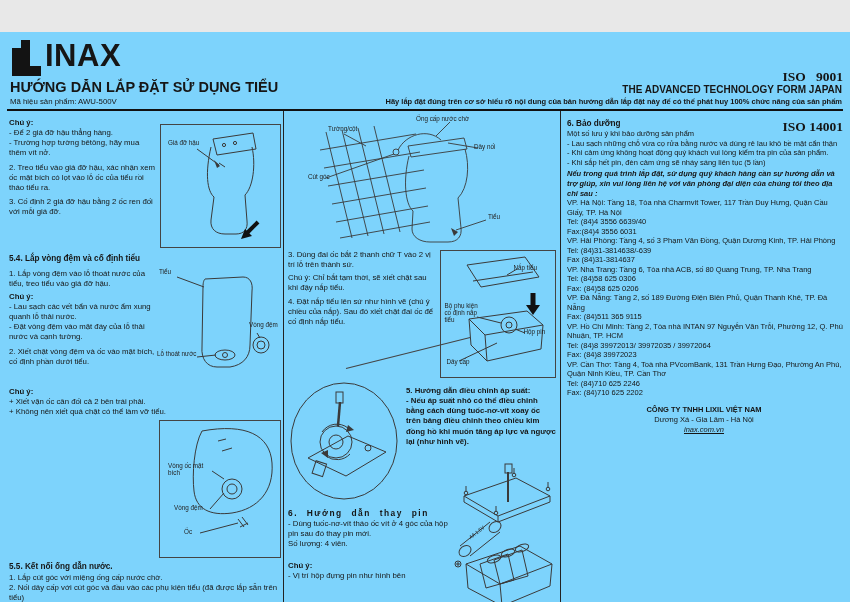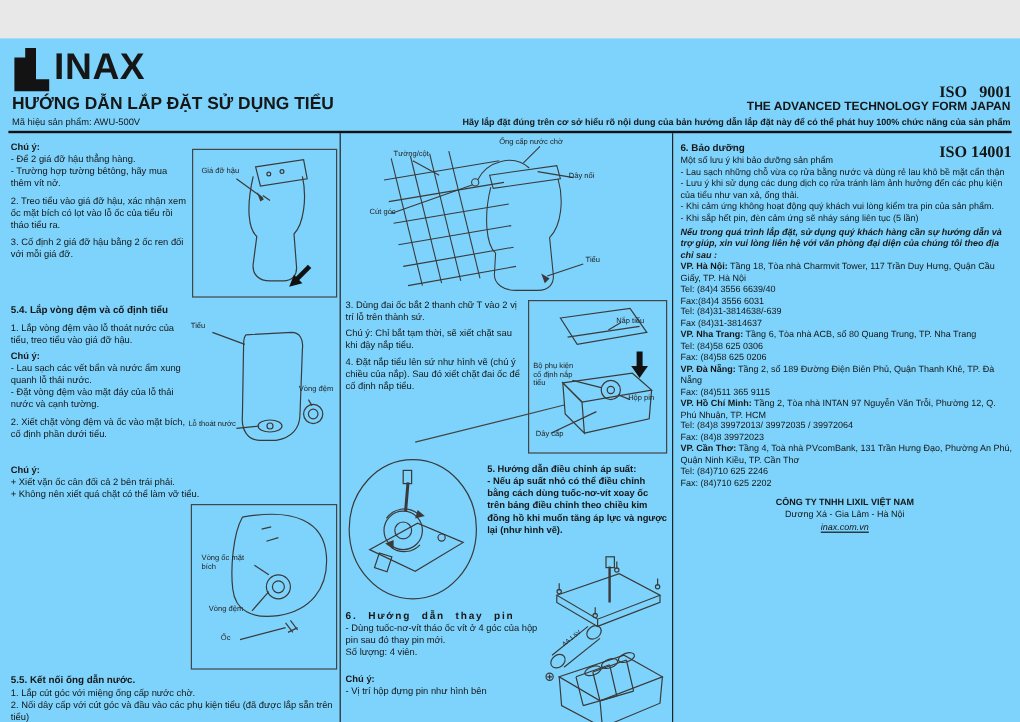--- a/index.html
+++ b/index.html
@@ -28,21 +28,21 @@
   .mt3{margin-top:3px;} .mt4{margin-top:4px;} .mt6{margin-top:6px;}
   .figbox{border:1px solid #444;position:relative;background:#fff0;}
   .fig{position:relative;}
   .fl{position:absolute;font-size:6.3px;line-height:1.1;color:#222;}
   svg{display:block;}
   .callout-line{position:absolute;height:1px;background:#444;transform-origin:left center;}
   
   .s6title{font-weight:bold;font-size:8.4px;letter-spacing:1.5px;word-spacing:5px;}
   
   .contact-note{font-weight:bold;font-style:italic;margin-top:2px;}
-  .office-name{font-weight:bold;}
+  .office-name{font-weight:normal;}
   .company-block{margin-top:7px;text-align:center;width:250px;margin-left:12px;line-height:1.35;}
   .web{font-style:italic;text-decoration:underline;}
   
   .footer-left{position:absolute;left:10px;top:578px;font-size:7.8px;line-height:1.35;}
   .footer-page{position:absolute;left:398px;top:584px;font-size:7.8px;}
 </style>
 </head>
 <body>
 
 <div class="page">
@@ -275,30 +275,30 @@
         </g>
       </svg>
       <span class="fl" style="left:18px;top:70px;transform:rotate(-38deg);font-size:5px;">AA 1.5V</span>
     </div>
   </div>
 
   <div class="col" id="col3">
     <div class="h">6. Bảo dưỡng</div>
     <div>Một số lưu ý khi bảo dưỡng sản phẩm</div>
     <div>- Lau sạch những chỗ vừa cọ rửa bằng nước và dùng rẻ lau khô bề mặt cẩn thận</div>
-    <div>- Lưu ý khi sử dụng các dung dịch cọ rửa tránh làm ảnh hưởng đến các phụ kiện của tiểu như van xả, ống thải.</div>
     <div>- Khi cảm ứng không hoạt động quý khách vui lòng kiểm tra pin của sản phẩm.</div>
     <div>- Khi sắp hết pin, đèn cảm ứng sẽ nháy sáng liên tục (5 lần)</div>
 
     <div class="contact-note">Nếu trong  quá trình lắp đặt, sử dụng quý khách hàng cần sự  hướng dẫn và trợ giúp, xin vui lòng liên hệ với văn phòng đại diện của chúng tôi theo địa chỉ sau :</div>
 
     <div>
       <div><span class="office-name">VP. Hà Nội:</span> <span>Tầng 18, Tòa nhà Charmvit Tower, 117 Trần Duy Hưng, Quận Cầu Giấy, TP. Hà Nội</span></div>
       <div>Tel: (84)4 3556 6639/40</div>
       <div>Fax:(84)4 3556 6031</div>
+      <div><span class="office-name">VP. Hải Phòng:</span> <span>Tầng 4, số 3 Phạm Văn Đồng, Quận Dương Kinh, TP. Hải Phòng</span></div>
       <div>Tel: (84)31-3814638/-639</div>
       <div>Fax (84)31-3814637</div>
       <div><span class="office-name">VP. Nha Trang:</span> <span>Tầng 6, Tòa nhà ACB, số 80 Quang Trung, TP. Nha Trang</span></div>
       <div>Tel: (84)58 625 0306</div>
       <div>Fax: (84)58 625 0206</div>
       <div><span class="office-name">VP. Đà Nẵng:</span> <span>Tầng 2, số 189 Đường Điện Biên Phủ, Quận Thanh Khê, TP. Đà Nẵng</span></div>
       <div>Fax: (84)511 365 9115</div>
       <div><span class="office-name">VP. Hồ Chí Minh:</span> <span>Tầng 2, Tòa nhà INTAN 97 Nguyễn Văn Trỗi, Phường 12, Q. Phú Nhuận, TP. HCM</span></div>
       <div>Tel: (84)8 39972013/ 39972035 / 39972064</div>
       <div>Fax: (84)8 39972023</div>

